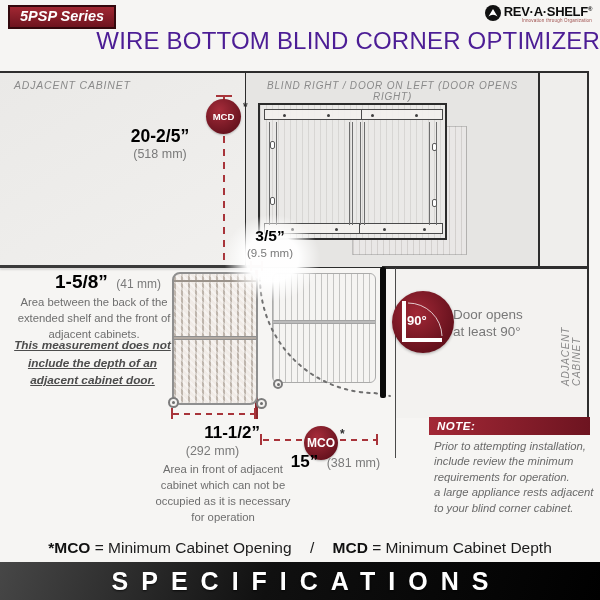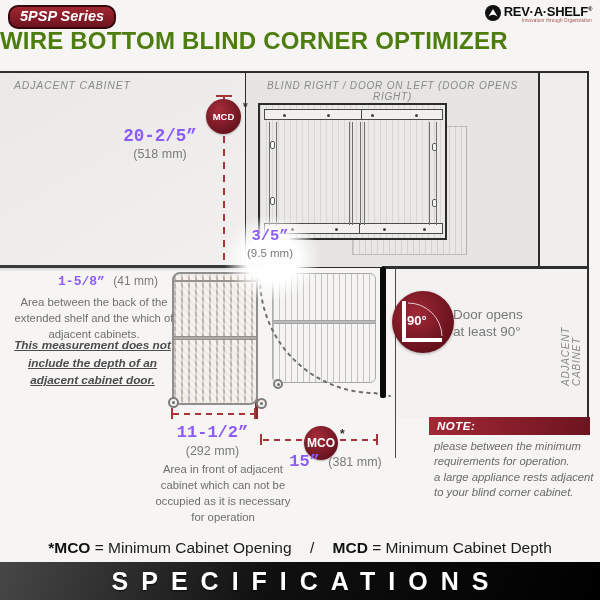--- a/index.html
+++ b/index.html
@@ -1,27 +1,27 @@
 <!DOCTYPE html>
 <html><head>
 <meta charset="utf-8">
 <style>
   html,body{margin:0;padding:0;}
   body{font-family:"Liberation Sans","DejaVu Sans",sans-serif;background:#dcdcdc;}
   #stage{position:relative;width:600px;height:600px;background:#f6f5f3;overflow:hidden;}
   .abs{position:absolute;}
   
   .series-badge{top:5px;left:8px;background:linear-gradient(180deg,#a12732,#6e141f);border:2px solid #33080d;
-    border-radius:10px;color:#fff;font-weight:bold;font-style:italic;font-size:14.5px;padding:1px 10px 3px;}
+    border-radius:0;color:#fff;font-weight:bold;font-style:italic;font-size:14.5px;padding:1px 10px 3px;}
   .brand{top:5px;right:8px;display:flex;align-items:flex-start;gap:3px;}
   .brand-text{display:flex;flex-direction:column;align-items:flex-end;line-height:1;}
   .brand-name{font-weight:bold;font-size:13px;color:#0d0d0d;letter-spacing:-.3px;white-space:nowrap;}
   .brand-reg{font-size:6px;vertical-align:super;}
   .brand-tag{font-size:4.5px;color:#9c4a48;margin-top:1px;letter-spacing:.2px;}
-  .page-title{top:27px;left:0;width:600px;text-align:left;font-size:24px;font-weight:bold;color:#4d7c0f;letter-spacing:.2px;}
+  .page-title{top:27px;left:0;width:600px;text-align:right;font-size:24px;font-weight:normal;color:#4c1d95;letter-spacing:.2px;}
   
   .line{background:#2e2e2e;}
   .panel-label{font-style:italic;color:#8a8a8a;font-size:10px;letter-spacing:.8px;}
   .left-panel{top:73px;left:0;width:245px;height:193px;background:linear-gradient(150deg,#eae9e7,#f1f0ee);}
   .blind-panel{top:72px;left:245px;width:294px;height:196px;background:#e6e5e3;border:1.5px solid #2c2c2c;box-sizing:border-box;}
   .narrow-panel{top:72px;left:539px;width:50px;height:195px;background:#efeeec;border:1.5px solid #2c2c2c;box-sizing:border-box;}
   .lowright-panel{top:268px;left:396px;width:193px;height:150px;background:#f3f2f0;}
   
   .frame{top:103px;left:258px;width:189px;height:137px;border:2px solid #2b2b2b;box-sizing:border-box;
     background:repeating-linear-gradient(90deg,rgba(120,115,110,.16) 0 1px,transparent 1px 6px),#eae9e7;}
@@ -32,21 +32,21 @@
   .ghost{top:126px;left:352px;width:115px;height:129px;border:1px solid rgba(140,140,140,.45);box-sizing:border-box;
     background:repeating-linear-gradient(90deg,rgba(130,125,120,.22) 0 1px,transparent 1px 6px),rgba(238,236,234,.35);}
   
   .dash-v{width:2px;background:repeating-linear-gradient(180deg,#a8343a 0 7px,transparent 7px 13px);}
   .dash-h{height:2px;background:repeating-linear-gradient(90deg,#a8343a 0 6px,transparent 6px 11px);}
   .tick-h{height:2px;background:#a8343a;}
   .tick-v{width:2px;background:#a8343a;}
   .rbadge{border-radius:50%;background:radial-gradient(circle at 38% 32%,#a62c3a,#5e0f1a 85%);color:#fff;
     font-weight:bold;display:flex;align-items:center;justify-content:center;box-shadow:0 1px 2px rgba(0,0,0,.25);}
   .ast{font-weight:bold;color:#2e2e2e;font-size:12px;}
-  .meas-val{font-weight:bold;color:#8b5cf6;font-family:Liberation Mono, monospace;}
+  .meas-val{font-weight:bold;color:#000000;}
   .meas-metric{color:#7a7a7a;}
   .gray-para{color:#6e6e6e;font-size:11.3px;line-height:1.42;text-align:center;}
   
   .basket1{top:272px;left:172px;width:86px;height:133px;border:2px solid #8f8f8f;border-radius:8px;box-sizing:border-box;
     background:repeating-linear-gradient(45deg,rgba(255,255,255,.4) 0 2px,transparent 2px 5px),
                repeating-linear-gradient(90deg,rgba(150,138,126,.55) 0 2px,rgba(250,248,246,.15) 2px 7px),#efe9e4;}
   .basket1-rail{position:absolute;left:0;width:100%;height:4px;background:#b3aaa2;border-top:1px solid #8f8f8f;border-bottom:1px solid #8f8f8f;box-sizing:border-box;}
   .basket2{top:273px;left:272px;width:104px;height:110px;border:1.5px solid #a3a3a3;border-radius:6px;box-sizing:border-box;opacity:.9;
     background:repeating-linear-gradient(90deg,rgba(125,125,125,.45) 0 1.5px,transparent 1.5px 6px),rgba(244,243,241,.6);}
   .pivot{border-radius:50%;border:2px solid #7c7c7c;background:#f4f2f0;box-sizing:border-box;}
@@ -162,62 +162,63 @@
   <div class="abs door"></div>
   <div class="abs pivot" style="top:397px;left:168px;width:11px;height:11px;"></div>
   <div class="abs pivot" style="top:398px;left:256px;width:11px;height:11px;"></div>
   <div class="abs pivot" style="top:379px;left:273px;width:10px;height:10px;"></div>
 
   <div class="abs blob"></div>
   <div class="abs meas-val" style="top:227px;left:225px;width:90px;text-align:center;font-size:15.5px;">3/5”</div>
   <div class="abs meas-metric" style="top:247px;left:225px;width:90px;text-align:center;font-size:11.5px;">(9.5 mm)</div>
 
   <div class="abs" style="top:271px;left:18px;width:180px;text-align:center;">
-    <span class="meas-val" style="font-size:13px;">1-5/8”</span>
+    <span class="meas-val" style="font-size:19px;">1-5/8”</span>
     <span class="meas-metric" style="font-size:12px;margin-left:4px;">(41 mm)</span>
   </div>
-  <div class="abs gray-para" style="top:294px;left:5px;width:178px;">Area between the back of the extended shelf and the which of adjacent cabinets.</div>
+  <div class="abs gray-para" style="top:294px;left:5px;width:178px;">Area between the back of the extended shelf and the front of adjacent cabinets.</div>
   <div class="abs" style="top:337px;left:10px;width:165px;text-align:center;font-size:11.8px;font-weight:bold;font-style:italic;color:#4c4c4c;text-decoration:underline;line-height:1.5;">This measurement does not include the depth of an adjacent cabinet door.</div>
 
   <div class="abs swing-circle">
     <svg width="62" height="62" viewBox="0 0 62 62" style="position:absolute;left:0;top:0;">
       <path d="M 16 12 A 34 34 0 0 1 50 45" fill="none" stroke="rgba(255,255,255,.75)" stroke-width="1"></path>
       <path d="M 12 10 L 12 49 L 50 49" fill="none" stroke="#fff" stroke-width="4"></path>
     </svg>
     <span class="swing-angle">90°</span>
   </div>
   <div class="abs" style="top:306px;left:453px;width:110px;font-size:13.5px;color:#787878;line-height:1.28;">
     <div>Door opens</div>
     <div>at least 90°</div>
   </div>
 
   <div class="abs tick-v" style="top:408px;left:171px;height:11px;"></div>
   <div class="abs tick-v" style="top:408px;left:254px;height:11px;"></div>
   <div class="abs dash-h" style="top:412.5px;left:173px;width:81px;"></div>
-  <div class="abs meas-val" style="top:423px;left:165px;width:95px;text-align:center;font-size:17px;">11-1/2”</div>
+  <div class="abs meas-val" style="top:423px;left:165px;width:95px;text-align:right;font-size:17px;">11-1/2”</div>
   <div class="abs meas-metric" style="top:444px;left:165px;width:95px;text-align:center;font-size:12.5px;">(292 mm)</div>
   <div class="abs gray-para" style="top:461px;left:148px;width:150px;">Area in front of adjacent cabinet which can not be occupied as it is necessary for operation</div>
 
   <div class="abs tick-v" style="top:434px;left:260px;height:11px;"></div>
   <div class="abs tick-v" style="top:434px;left:376px;height:11px;"></div>
   <div class="abs dash-h" style="top:438.5px;left:263px;width:113px;"></div>
   <div class="abs rbadge" style="top:426px;left:304px;width:34px;height:34px;font-size:12px;">
       <span>MCO</span>
     </div>
   <div class="abs ast" style="top:427px;left:340px;">*</div>
   <div class="abs" style="top:452px;left:275px;width:105px;text-align:center;margin-left:8px;">
     <span class="meas-val" style="font-size:17px;">15”</span>
     <span class="meas-metric" style="font-size:12.5px;margin-left:4px;">(381 mm)</span>
   </div>
 
   <div class="abs note-banner">
       <span>NOTE:</span>
     </div>
   <div class="abs" style="top:440px;left:434px;width:155px;">
-    <div class="note-line">please between the minimum</div>
+    <div class="note-line">Prior to attempting installation,</div>
+    <div class="note-line">include review the minimum</div>
     <div class="note-line">requirements for operation.</div>
     <div class="note-line">a large appliance rests adjacent</div>
     <div class="note-line">to your blind corner cabinet.</div>
   </div>
 
   <div class="abs legend">
     <b>*MCO</b>
     <span>= Minimum Cabinet Opening</span>
     <span class="sep">/</span>
     <b>MCD</b>

